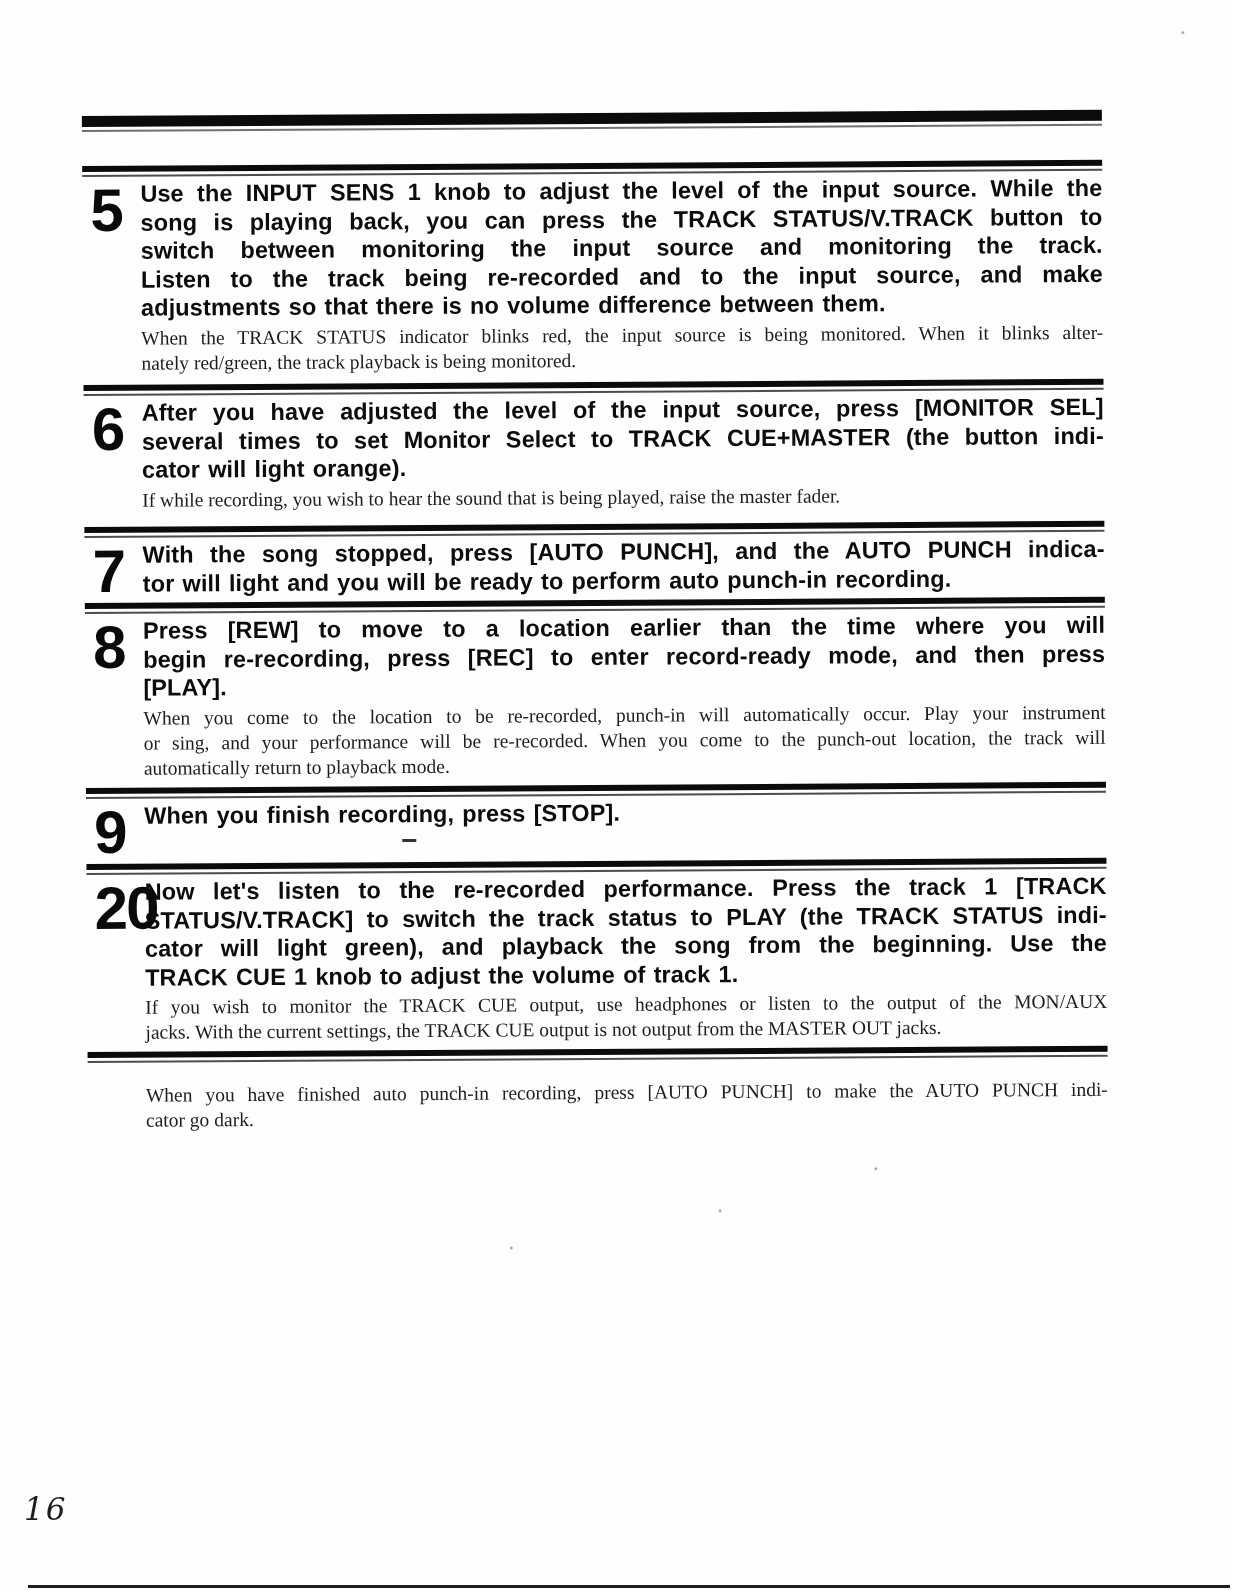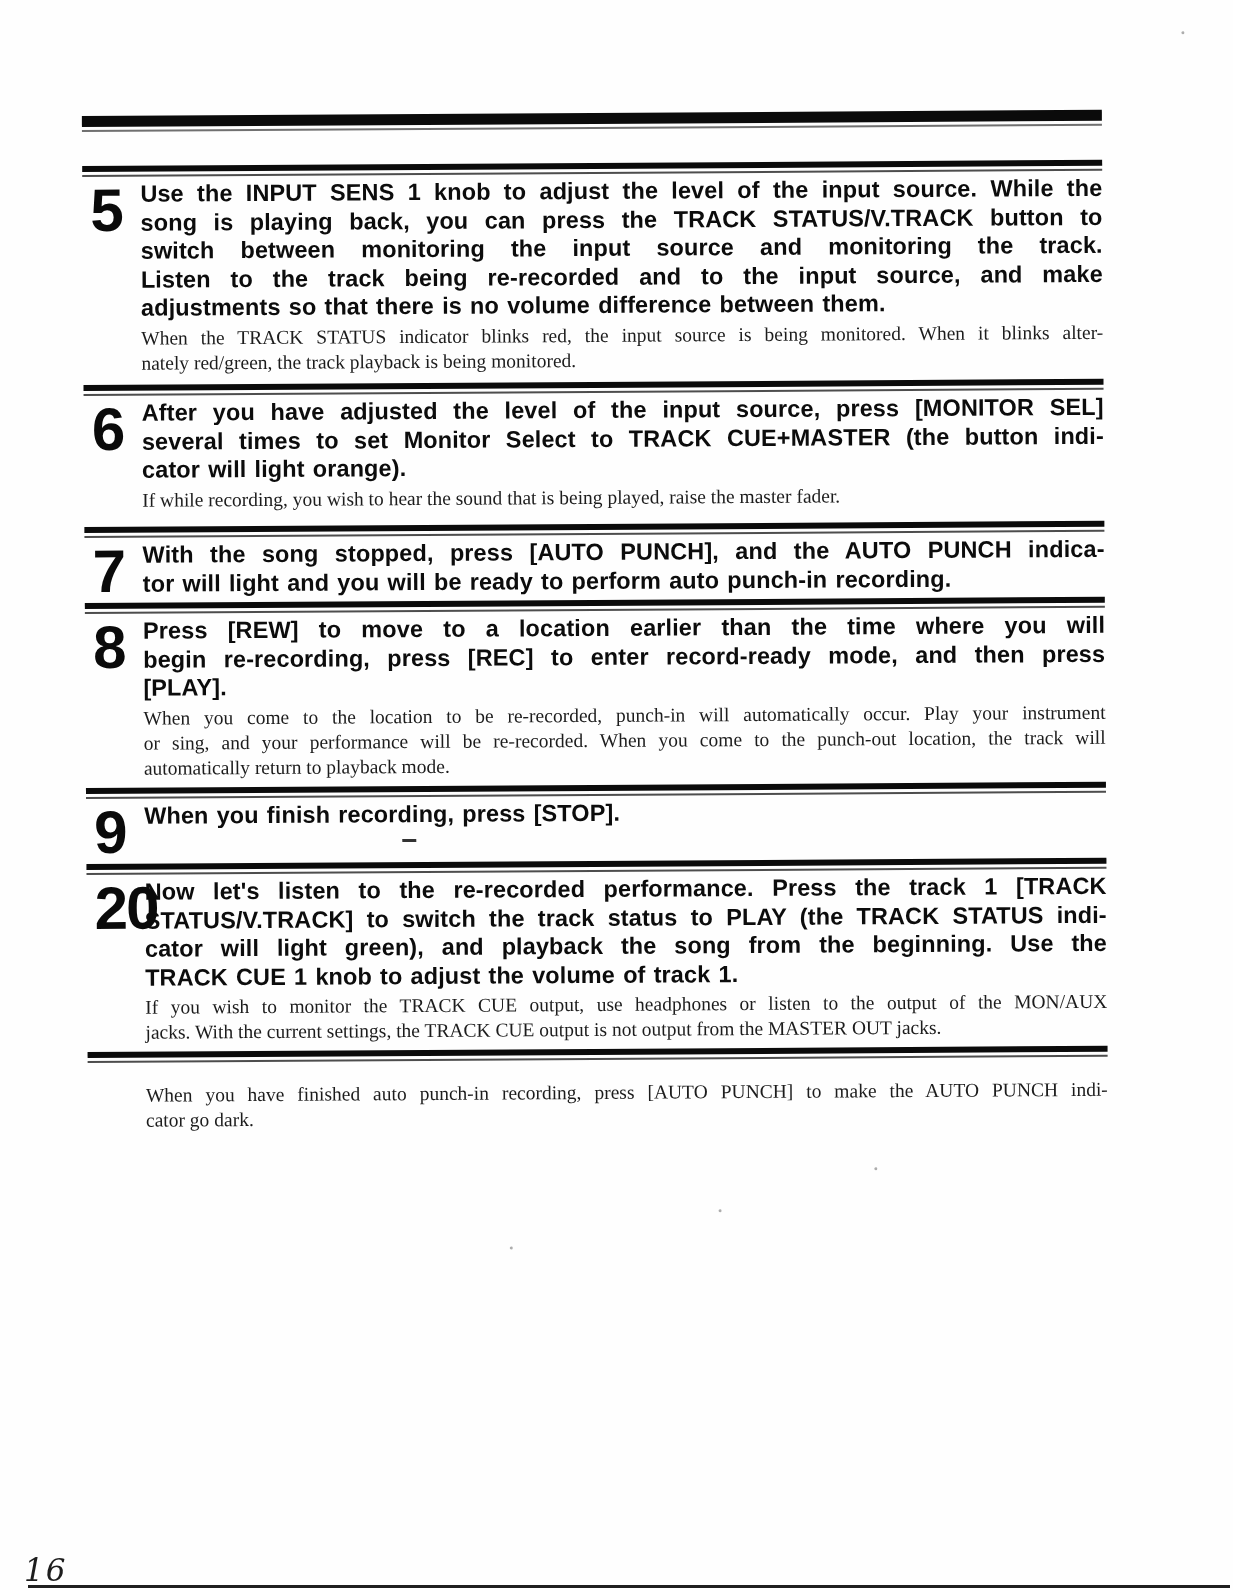--- a/index.html
+++ b/index.html
@@ -38,21 +38,21 @@
   .sbody{margin-top:3px;}
   .bline{
     font-family:"Liberation Serif",serif;
     font-size:19.5px;line-height:25px;color:#1c1c1c;
   }
   .just{text-align:justify;text-align-last:justify;}
   
   .footnote{position:absolute;left:140px;top:1083px;width:962px;}
   
   .page-num{
-    position:absolute;left:24px;top:1552px;
+    position:absolute;left:24px;top:1491px;
     font-family:"DejaVu Serif",serif;font-style:italic;
     font-size:31px;color:#1d1d1d;letter-spacing:2px;
   }
   
   .dash{position:absolute;left:398px;top:841px;width:14px;height:2.5px;background:#333;}
   .speck{position:absolute;width:3px;height:3px;border-radius:50%;background:#8a8a8a;opacity:.7;}
 </style>
 </head>
 <body>
 

